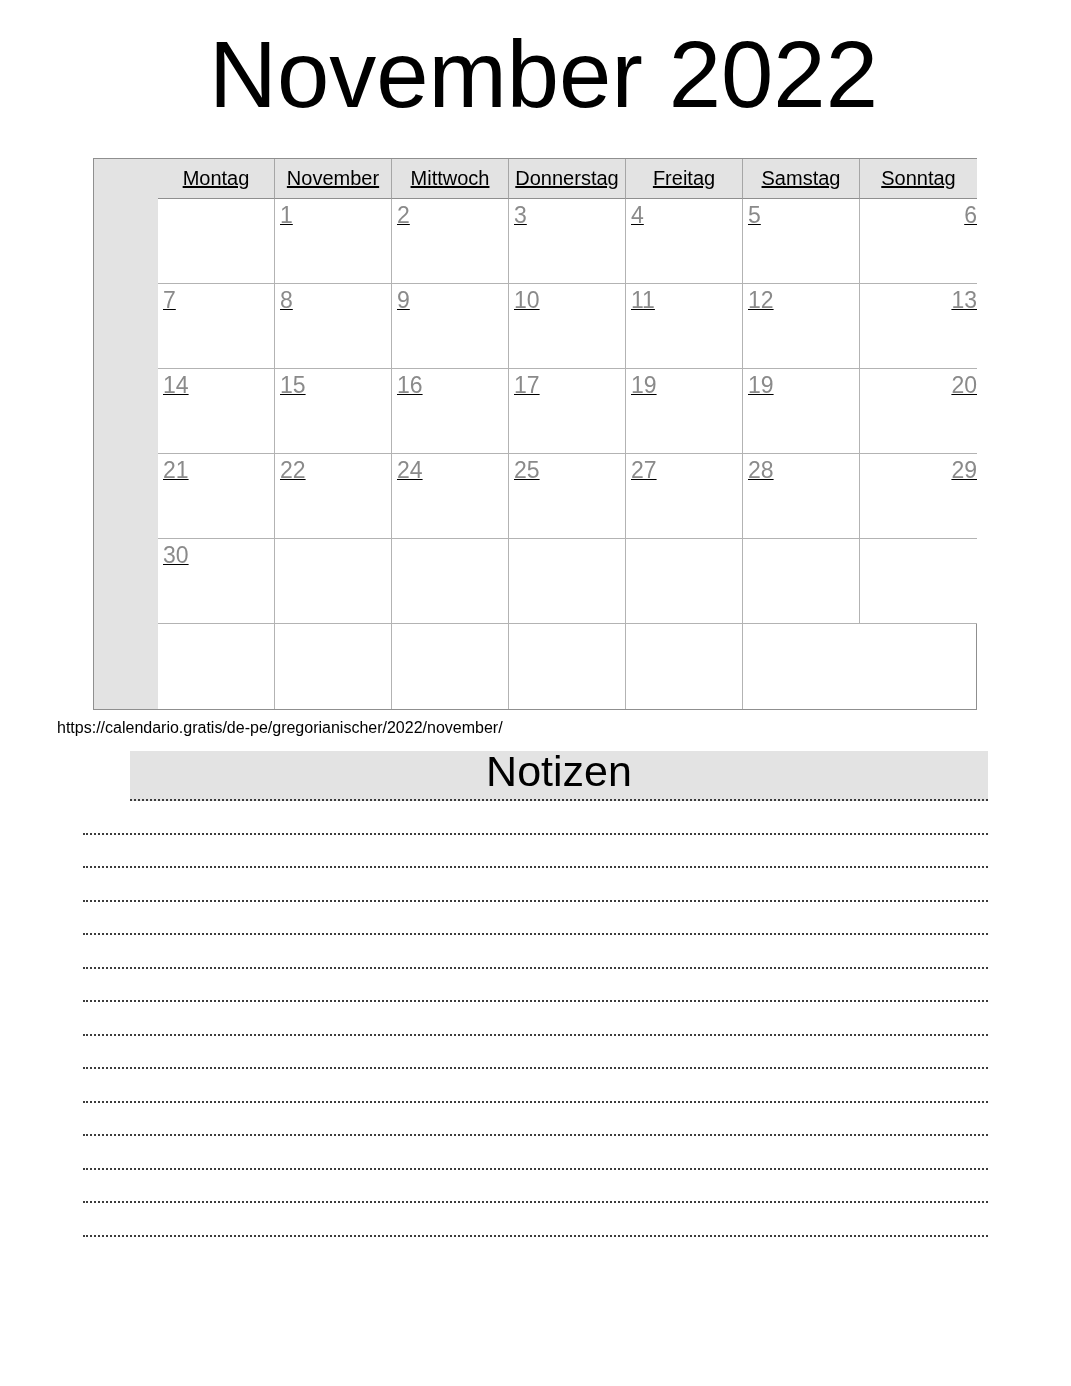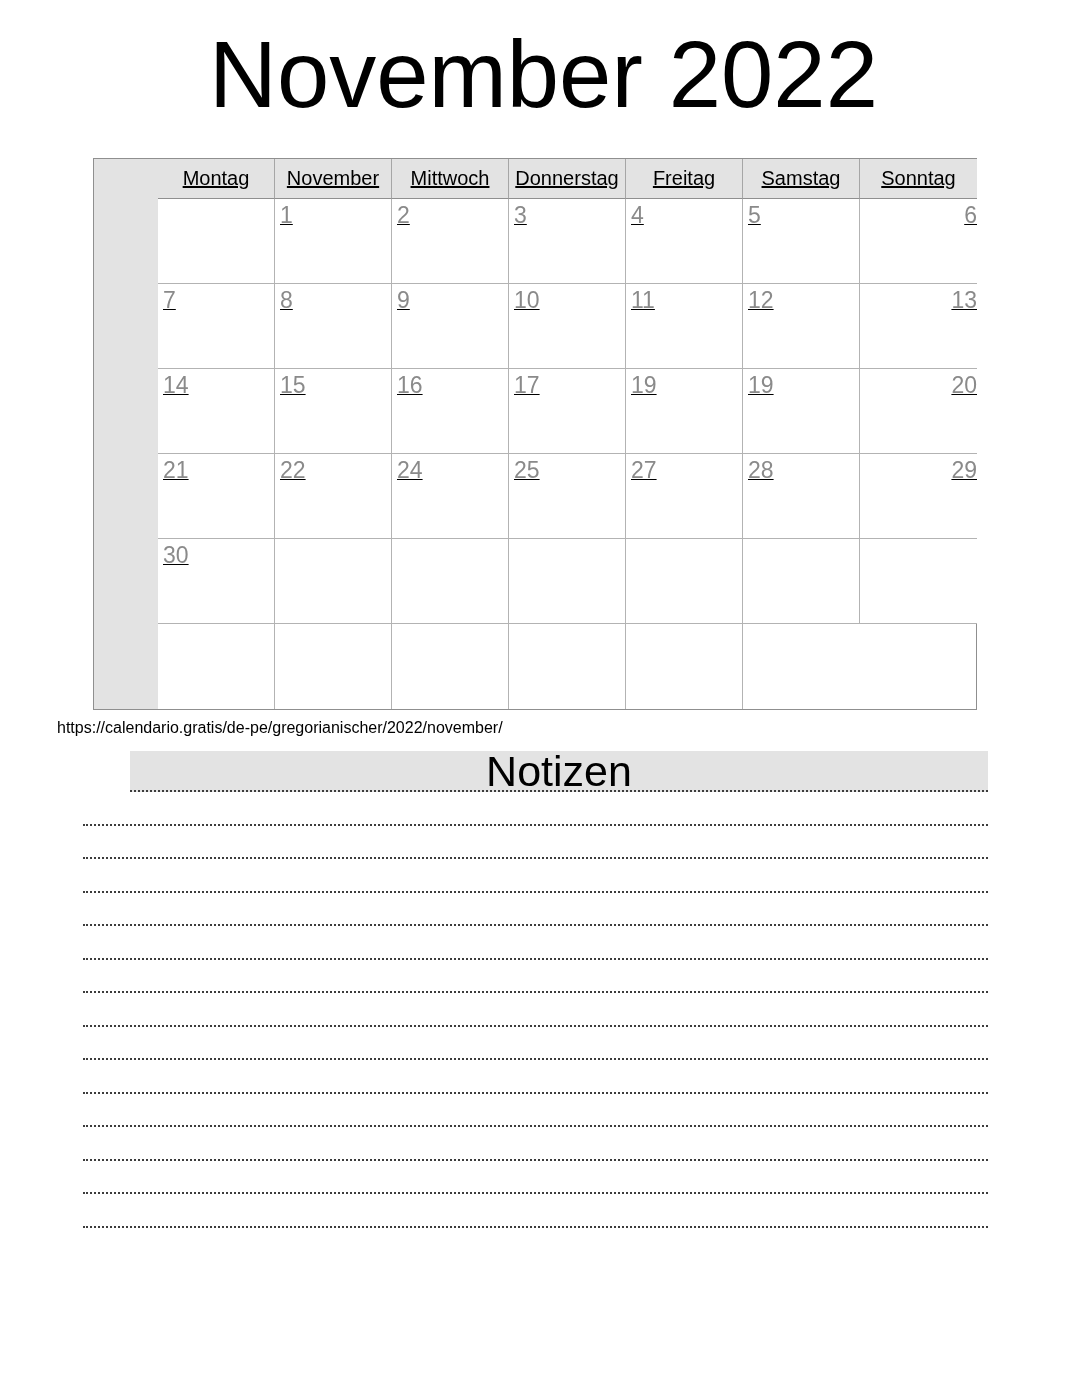--- a/index.html
+++ b/index.html
@@ -69,21 +69,21 @@
   .src{
     margin:8px 0 0 57px;
     font-size:16px;
     line-height:20px;
   }
   .notes{
     margin:13px 0 0 83px;
     width:905px;
   }
   .notes-header{
-    height:41px;
+    height:50px;
     background:var(--band-bg);
     border-bottom:2px dotted var(--dot);
     text-align:center;
     margin-left:47px;
   }
   .notes-heading{
     font-size:43px;
     line-height:41px;
     font-weight:400;
   }

